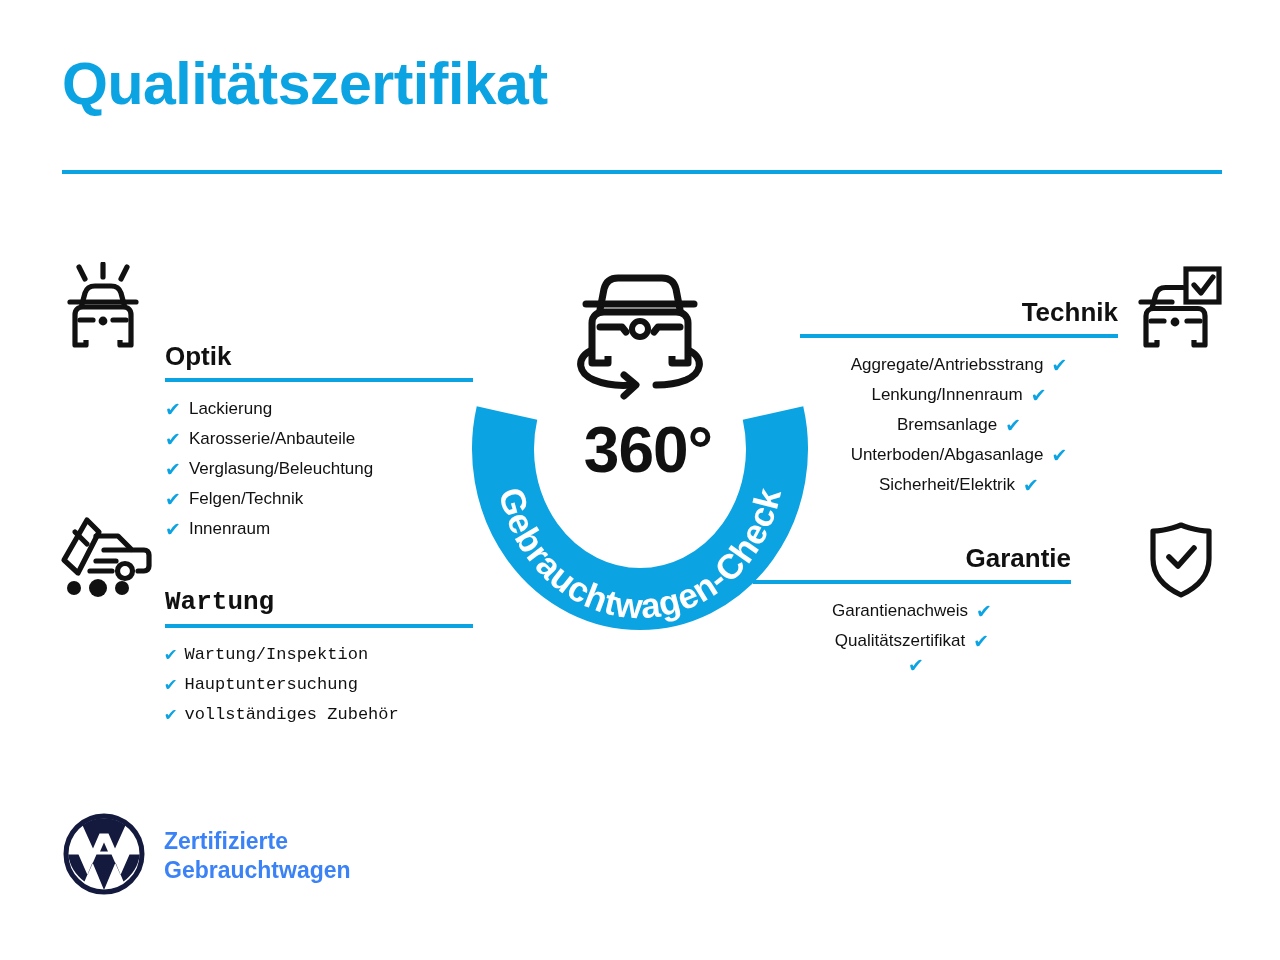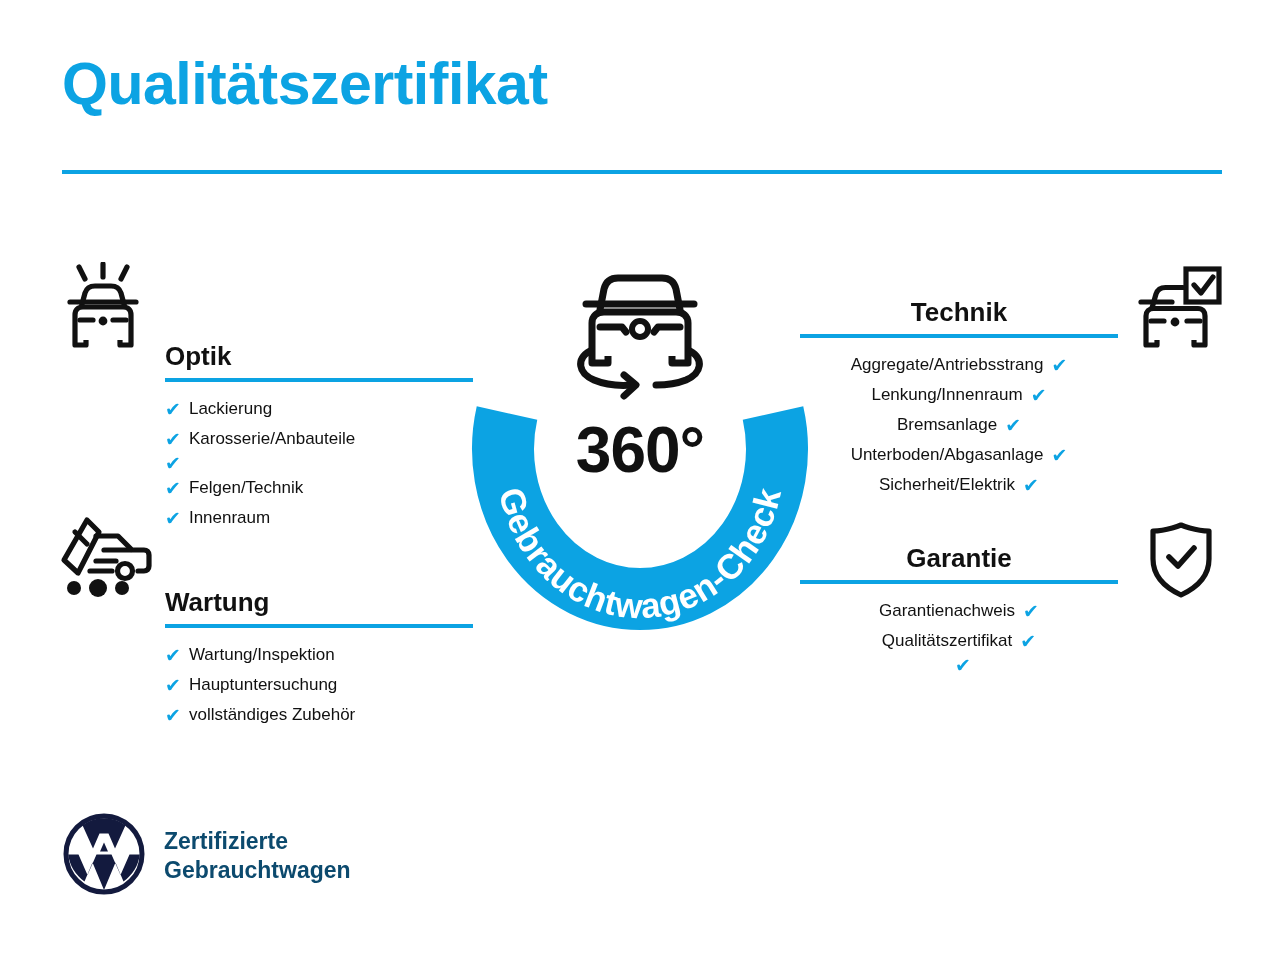--- a/index.html
+++ b/index.html
@@ -86,41 +86,41 @@
     font-weight: 700;
     line-height: 1;
   }
 
   
   .col-left .block-title { text-align: left; margin-top: 44px; }
   .col-left .item { justify-content: flex-start; }
   .col-left .check { margin-right: 8px; }
 
   
-  .col-right .block-title { text-align: center; }
+  .col-right .block-title { text-align: right; }
   .col-right .item { justify-content: center; }
   .col-right .check { margin-left: 8px; }
 
   
   .icon {
     position: absolute;
     display: block;
   }
 
   
   .badge {
     position: absolute;
     left: 455px;
     top: 245px;
     width: 370px;
     height: 390px;
   }
   .badge-num {
     position: absolute;
-    left: 0;
+    left: 8px;
     top: 168px;
     width: 370px;
     text-align: center;
     font-size: 64px;
     font-weight: 700;
     color: #111111;
     letter-spacing: -1px;
   }
 
   
@@ -130,21 +130,21 @@
     top: 812px;
     display: flex;
     align-items: center;
   }
   .vw-mark { display: block; }
   .footer-text {
     margin-left: 18px;
     font-size: 23px;
     font-weight: 700;
     line-height: 29px;
-    color: #0c4a6e;
+    color: #3b82f6;
     white-space: nowrap;
   }
 </style>
 </head>
 <body>
 
 <div class="page">
 
   <div class="page-title">Qualitätszertifikat</div>
   <div class="title-rule"></div>
@@ -176,20 +176,21 @@
       <li class="item">
         <span class="check">✔</span>
         <span>Lackierung</span>
       </li>
       <li class="item">
         <span class="check">✔</span>
         <span>Karosserie/Anbauteile</span>
       </li>
       <li class="item">
         <span class="check">✔</span>
+        <span>Verglasung/Beleuchtung</span>
       </li>
       <li class="item">
         <span class="check">✔</span>
         <span>Felgen/Technik</span>
       </li>
       <li class="item">
         <span class="check">✔</span>
         <span>Innenraum</span>
       </li>
     </ul>
@@ -206,21 +207,21 @@
       <line x1="36" y1="49" x2="56" y2="49" stroke="#111111" stroke-width="5.2" stroke-linecap="round"></line>
       <line x1="30" y1="59" x2="52" y2="59" stroke="#111111" stroke-width="5.2" stroke-linecap="round"></line>
       <circle cx="65" cy="59" r="7.5" stroke="#111111" stroke-width="5.2" fill="none"></circle>
 
       <circle cx="14" cy="76" r="7" fill="#111111"></circle>
       <circle cx="38" cy="76" r="9" fill="#111111"></circle>
       <circle cx="62" cy="76" r="7" fill="#111111"></circle>
     </svg>
   </div>
 
-  <div class="block col-left" style="left:165px; top:538px; width:308px;">
+  <div class="block col-left" style="left:165px; top:538px; width:308px;font-family:Liberation Mono, monospace;">
     <div class="block-head">
       <div class="block-title">Wartung</div>
       <div class="block-rule"></div>
     </div>
     <ul class="items">
       <li class="item">
         <span class="check">✔</span>
         <span>Wartung/Inspektion</span>
       </li>
       <li class="item">
@@ -280,21 +281,21 @@
     </ul>
   </div>
 
   <div class="icon" style="left:1148px; top:522px;">
     <svg width="66" height="76" viewBox="0 0 66 76" fill="none">
       <path d="M33 3 C33 3 47 9 61 9 L61 37 C61 55 48 66 33 73 C18 66 5 55 5 37 L5 9 C19 9 33 3 33 3 Z" stroke="#111111" stroke-width="5.2" fill="none" stroke-linejoin="round"></path>
       <path d="M21 35 L30 44 L46 26" stroke="#111111" stroke-width="5.6" fill="none" stroke-linecap="round" stroke-linejoin="round"></path>
     </svg>
   </div>
 
-  <div class="block col-right" style="left:800px; top:538px; width:318px;">
+  <div class="block col-right" style="left:753px; top:538px; width:318px;">
     <div class="block-head">
       <div class="block-title">Garantie</div>
       <div class="block-rule"></div>
     </div>
     <ul class="items">
       <li class="item">
         <span>Garantienachweis</span>
         <span class="check">✔</span>
       </li>
       <li class="item">

